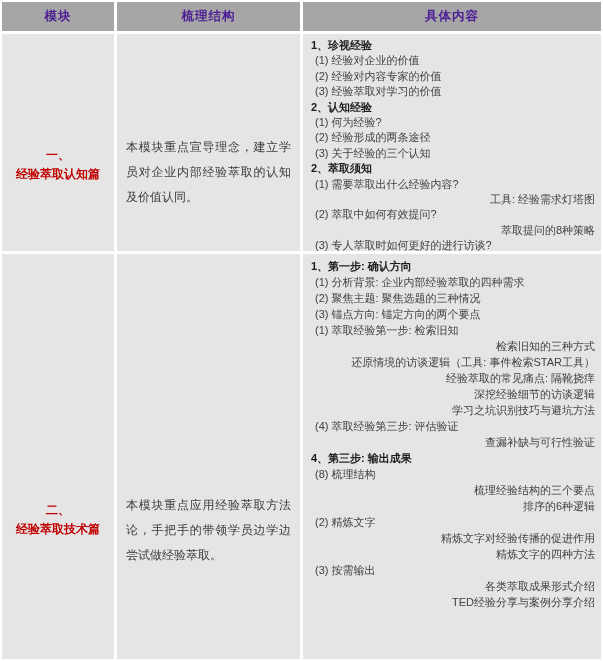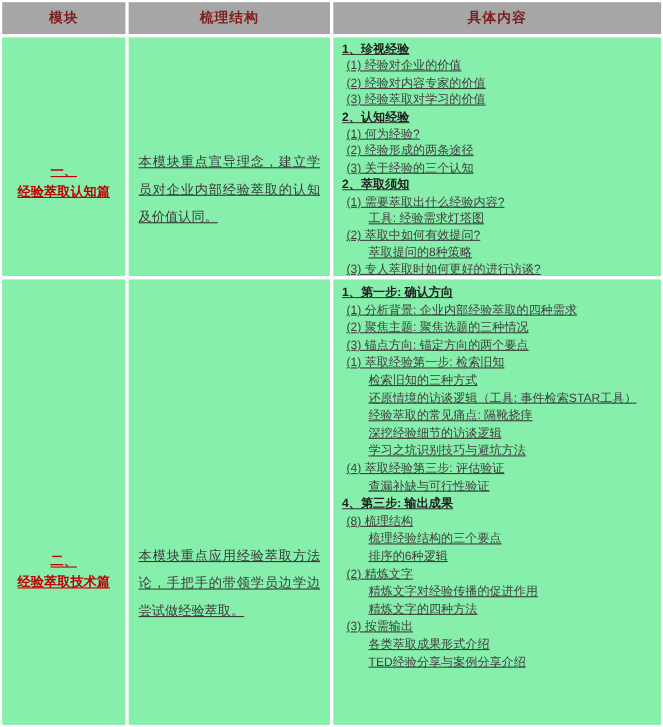--- a/index.html
+++ b/index.html
@@ -15,33 +15,32 @@
     background: #ffffff;
     padding: 2px;
     display: grid;
     grid-template-columns: 112px 183px 1fr;
     grid-template-rows: 29px 217px 1fr;
     gap: 3px;
     overflow: hidden;
   }
   .hcell {
     background: #a6a6a6;
-    color: #7f1d1d;
+    color: #4c1d95;
     font-weight: bold;
     font-size: 12.5px;
     display: flex;
     align-items: center;
     justify-content: center;
     letter-spacing: 1px;
   }
   .cell {
-    background: #86efac;
+    background: #e5e5e5;
     box-sizing: border-box;
     overflow: hidden;
-    text-decoration: underline;
   }
   .module-cell {
     text-align: center;
     color: #c00000;
     font-weight: bold;
     font-size: 12px;
     line-height: 19px;
   }
   .module-cell.row0 { padding-top: 112px; }
   .module-cell.row1 { padding-top: 247px; }
@@ -59,21 +58,21 @@
     font-size: 11px;
     color: #404040;
     padding: 4px 6px 4px 5px;
   }
   .content-cell.row0 .line { line-height: 15.4px; }
   .content-cell.row1 .line { line-height: 16px; }
   .line { white-space: nowrap; }
   .line.bold { font-weight: bold; color: #1d1d1d; }
   .line.l0 { padding-left: 3px; }
   .line.l1 { padding-left: 7px; }
-  .line.l2 { padding-left: 27px; }
+  .line.l2 { padding-left: 27px; text-align: right; }
 </style>
 </head>
 <body>
 
 <div class="tbl">
 
   <div class="hcell">模块</div>
   <div class="hcell">梳理结构</div>
   <div class="hcell">具体内容</div>
 

